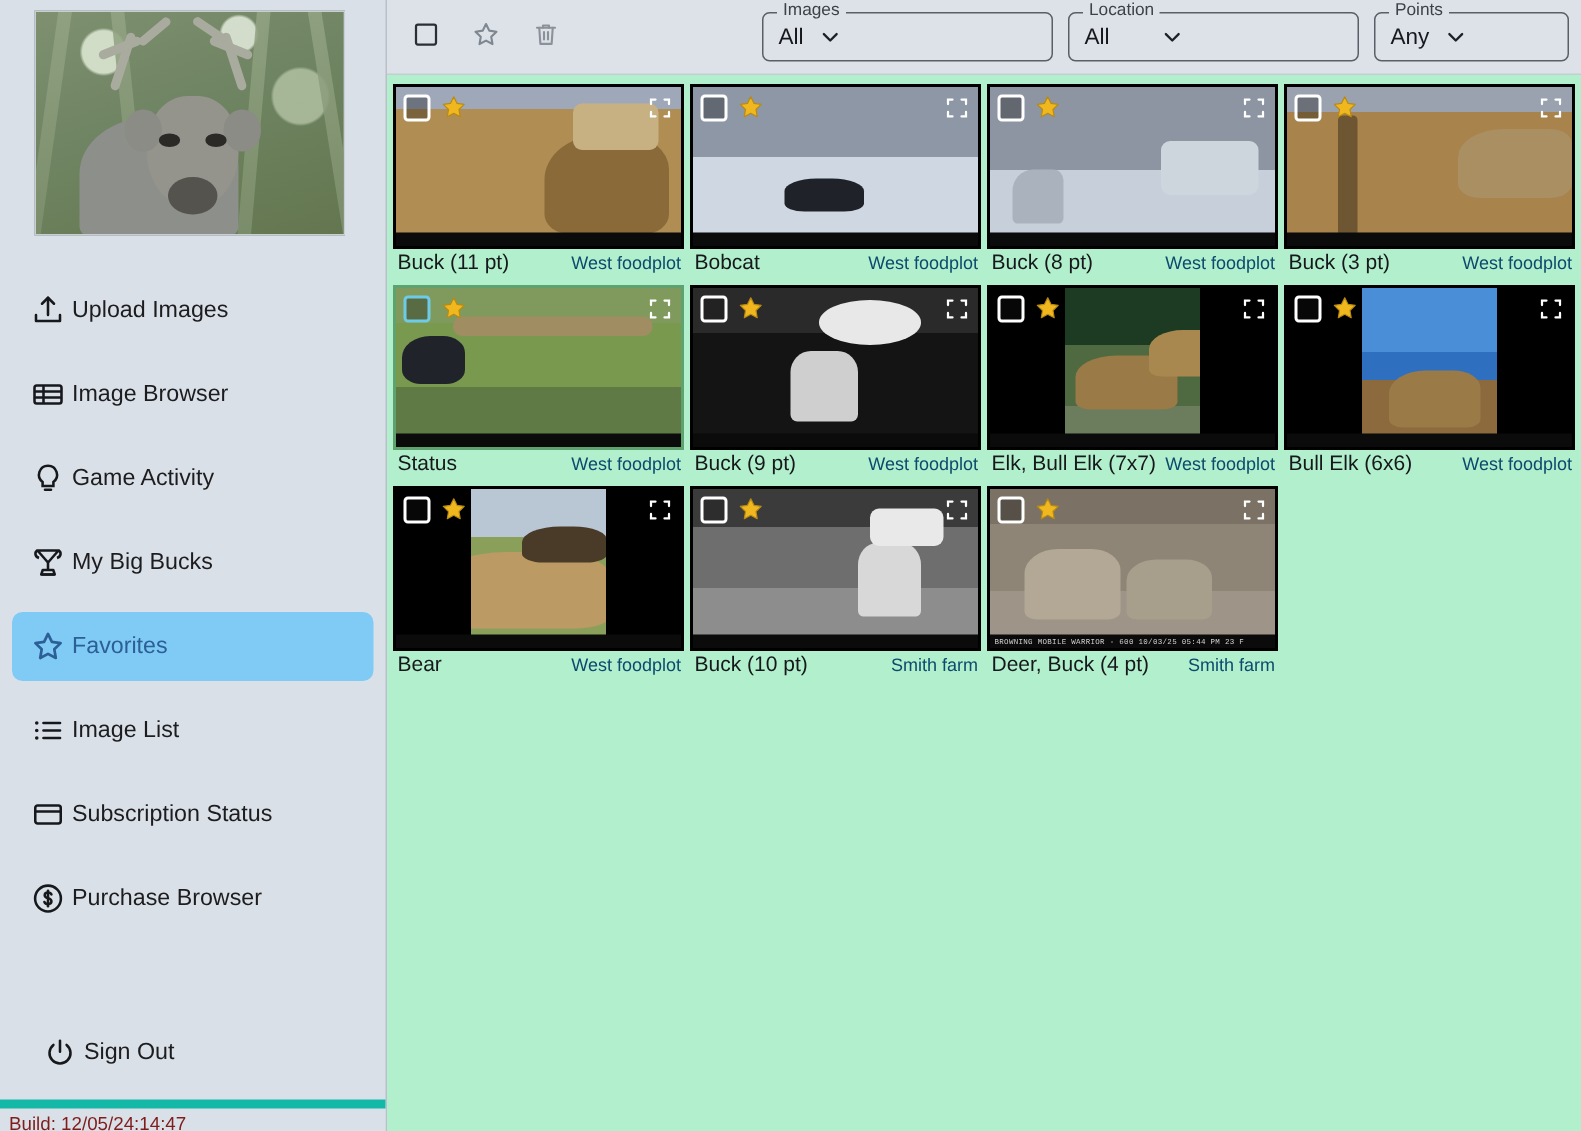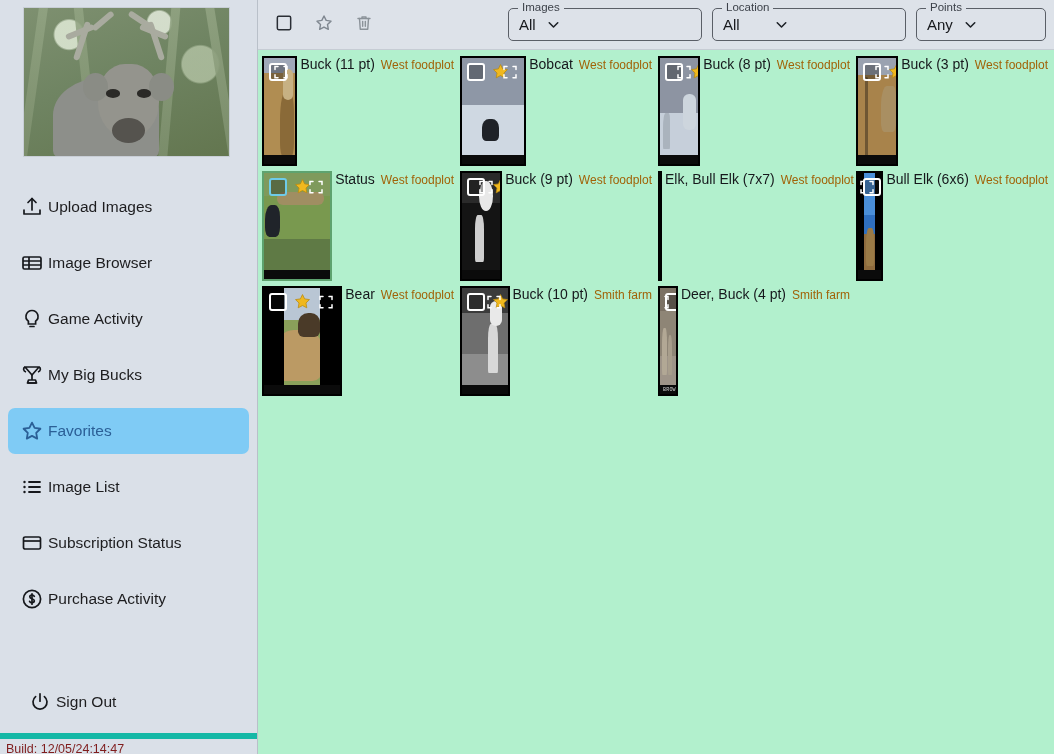--- a/index.html
+++ b/index.html
@@ -128,21 +128,21 @@
     font-size: 11.5px; color: #3d424a;
   }
   .field .val { font-size: 15px; color: #16181c; }
   .field .caret { margin-left: 9px; display: flex; }
 
   
   .grid-area { flex: 1 1 auto; overflow: hidden; padding: 6px 0 0 4px; }
   .row { display: flex; gap: 4px; margin-bottom: 5px; }
   .card {
     width: 194px;
-    display: flex; flex-direction: row;
+    display: flex; flex-direction: column;
     position: relative;
   }
   .thumb {
     width: 194px; height: 110px;
     position: relative; overflow: hidden;
     background: #000;
     border: 2px solid transparent;
   }
   .card.selected .thumb { border-color: #5ea36f; }
   .thumb .photo { position: absolute; inset: 0; }
@@ -175,21 +175,21 @@
   .ovl-expand {
     position: absolute; right: 5px; top: 5px;
     width: 18px; height: 18px; cursor: pointer;
   }
   .caption {
     display: flex; align-items: baseline;
     height: 19px; padding: 0 2px 0 3px;
     justify-content: space-between; gap: 6px;
   }
   .cap-title { font-size: 14px; color: #16181c; white-space: nowrap; }
-  .cap-loc { font-size: 12px; color: #a16207; white-space: nowrap; }
+  .cap-loc { font-size: 12px; color: #0c4a6e; white-space: nowrap; }
 </style>
 </head>
 <body>
 
 <div class="app">
 
   <aside class="sidebar">
 
     <div class="hero-wrap">
       <div class="hero">
@@ -290,21 +290,21 @@
       </div>
 
       <div class="nav-item">
         <span class="nav-ico">
           <svg viewBox="0 0 24 24" width="24" height="24" fill="none" stroke="#16181c" stroke-width="1.7" stroke-linecap="round">
             <circle cx="12" cy="12" r="8.6"></circle>
             <path d="M12 6.8v10.4"></path>
             <path d="M14.3 9.3c-.4-.9-1.3-1.3-2.3-1.3-1.2 0-2.2.7-2.2 1.8 0 2.6 4.5 1.3 4.5 4 0 1.2-1 1.9-2.3 1.9-1.1 0-2-.5-2.4-1.4"></path>
           </svg>
         </span>
-        <span class="nav-label">Purchase Activity</span>
+        <span class="nav-label">Purchase Browser</span>
       </div>
     </nav>
 
     <div class="signout-wrap">
       <div class="nav-item" style="margin-bottom:4px;">
         <span class="nav-ico">
           <svg viewBox="0 0 24 24" width="24" height="24" fill="none" stroke="#16181c" stroke-width="1.7" stroke-linecap="round">
             <path d="M12 3.8v7.4"></path>
             <path d="M7.6 6.6a7 7 0 1 0 8.8 0"></path>
           </svg>

